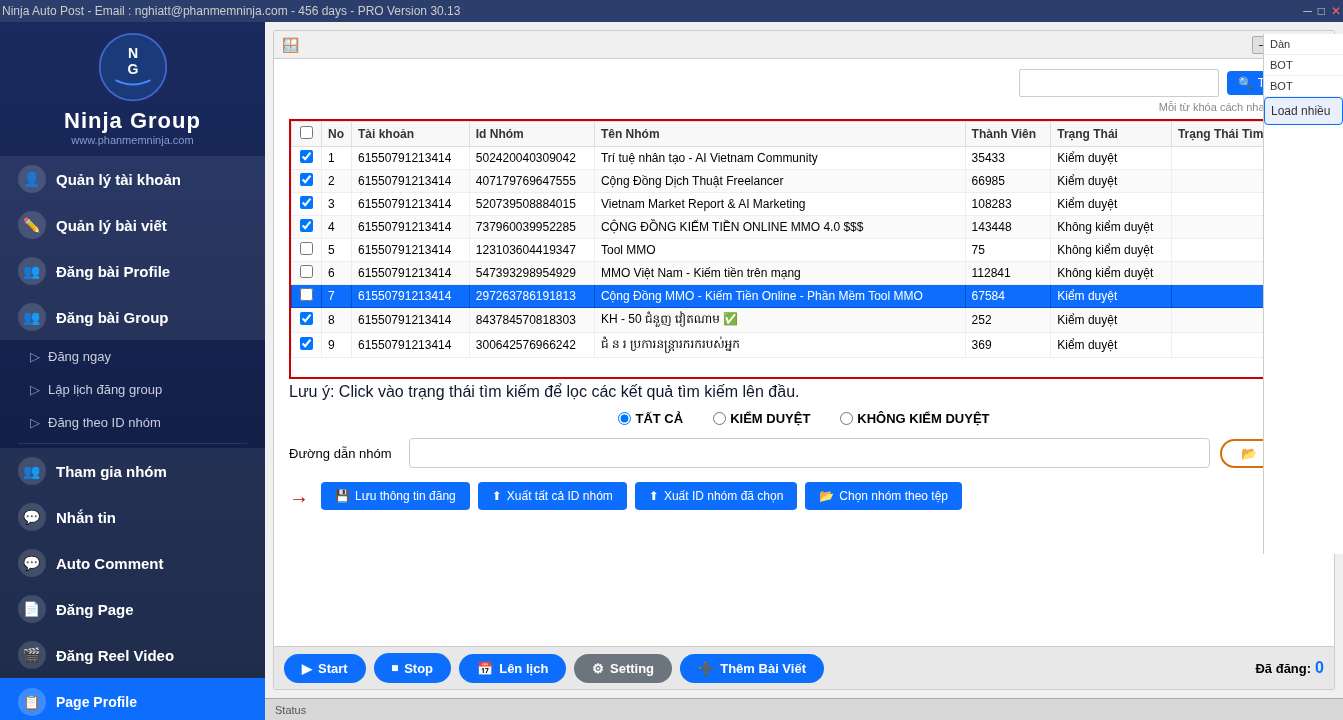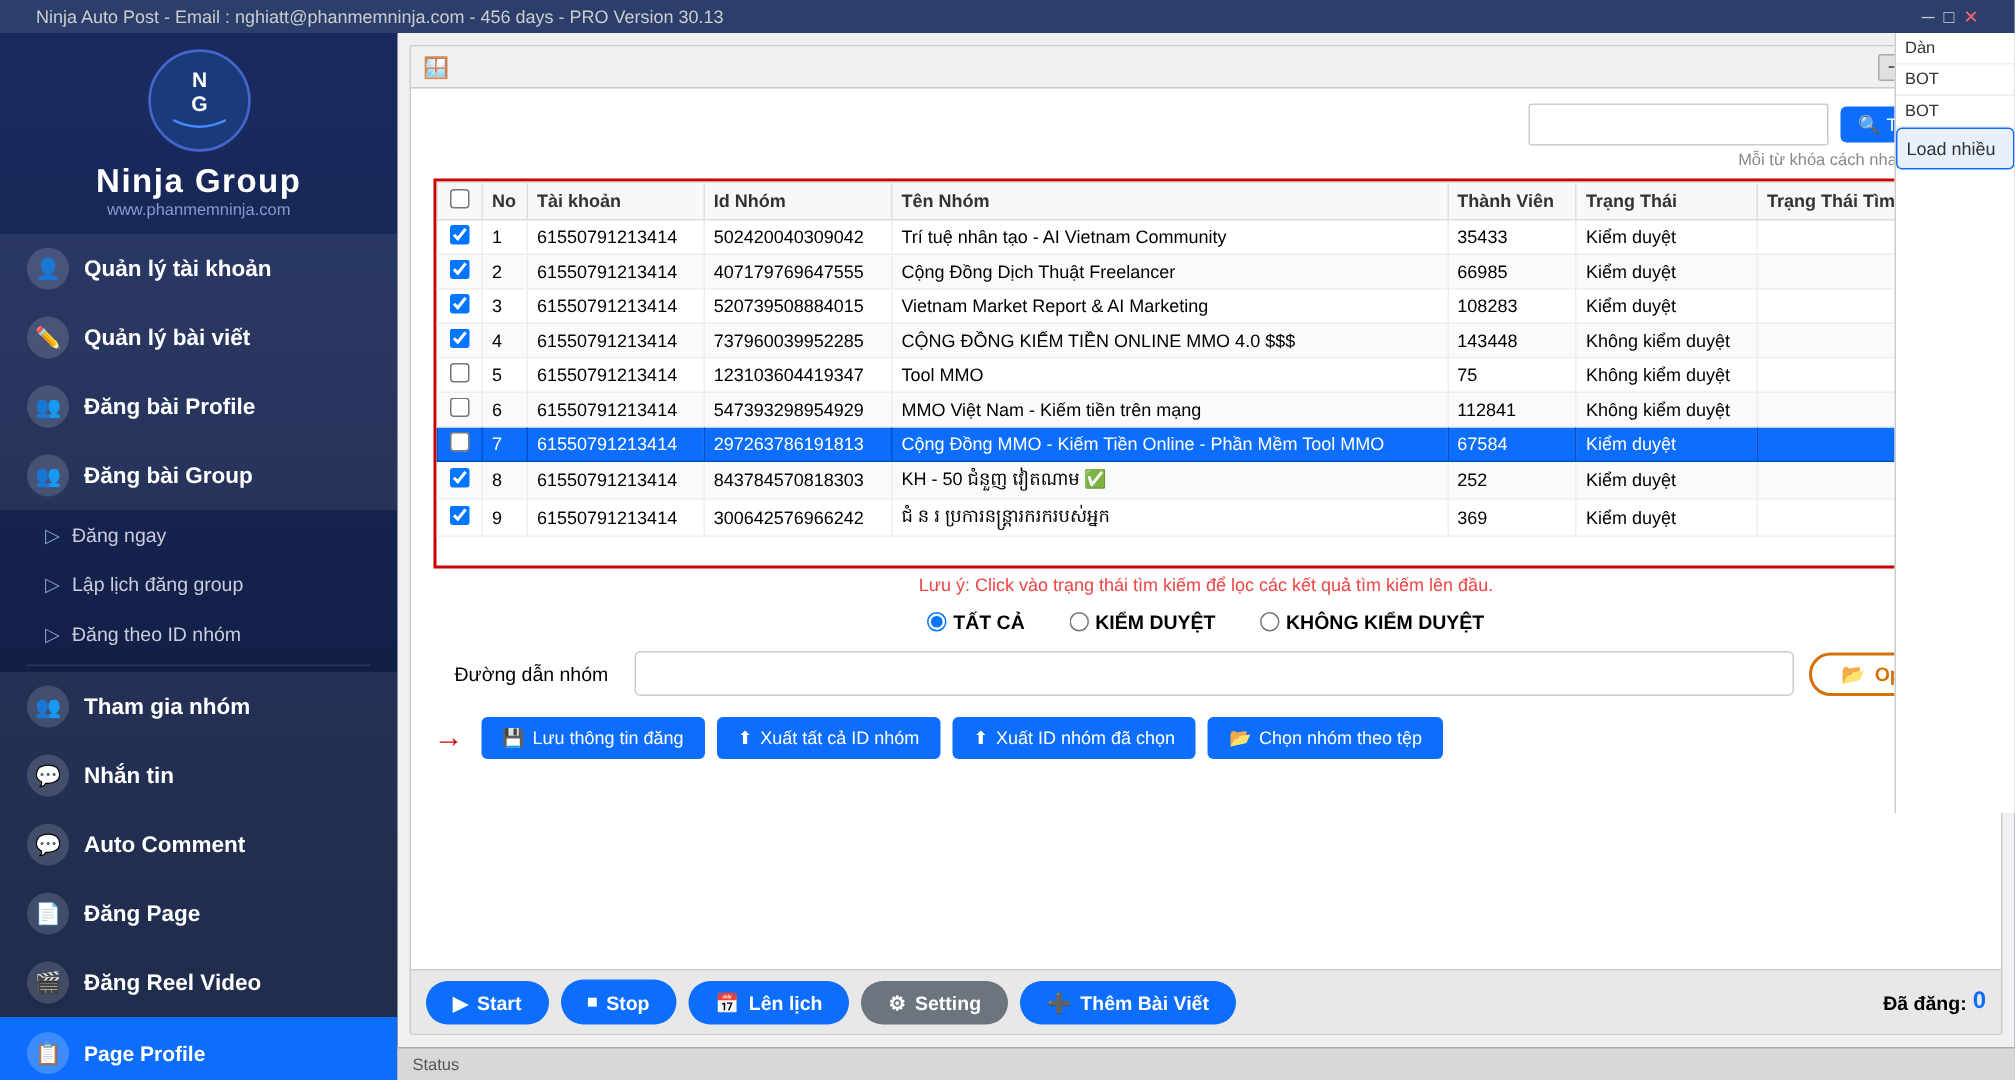--- a/index.html
+++ b/index.html
@@ -3,21 +3,21 @@
   <meta charset="utf-8">
   <style>
     * { box-sizing: border-box; margin: 0; padding: 0; }
     body { font-family: 'Segoe UI', Arial, sans-serif; background: #1a2a4a; width: 1343px; height: 720px; overflow: hidden; font-size: 13px; }
 
     
     .title-bar {
       background: #2c3e6b;
       color: #ccc;
       font-size: 12px;
-      padding: 4px 24px;
+      padding: 4px 2px;
       display: flex;
       align-items: center;
       height: 22px;
     }
 
     
     .sidebar {
       position: absolute;
       left: 0; top: 22px;
       width: 265px;
@@ -168,32 +168,32 @@
     table tbody td {
       border: 1px solid #eee;
       padding: 3px 6px;
       white-space: nowrap;
     }
     table tbody tr.selected td { border-color: #0050cc; }
     .checkbox-col { width: 30px; text-align: center; }
     .no-col { width: 30px; }
 
     
-    .note-text { color: #ef4444; font-size: 12px; margin: 4px 0; text-align: center; }
+    .note-text { color: #0f172a; font-size: 16px; margin: 4px 0; }
 
     
     .radio-group {
       display: flex; gap: 30px; align-items: center;
       margin: 6px 0; justify-content: center;
     }
     .radio-label { display: flex; align-items: center; gap: 4px; cursor: pointer; font-size: 13px; font-weight: 600; }
 
     
     .input-row {
-      display: flex; align-items: center; gap: 10px; margin: 6px 14px;
+      display: flex; align-items: center; gap: 10px; margin: 6px 0;
     }
     .input-label { font-size: 13px; font-weight: 500; min-width: 110px; }
     .group-url-input {
       flex: 1; height: 30px;
       border: 1px solid #ccc; border-radius: 4px;
       padding: 0 8px;
     }
     .open-btn {
       background: white; color: #d4700a;
       border: 2px solid #d4700a; border-radius: 20px;
@@ -247,21 +247,21 @@
     .status-bar {
       height: 22px; background: #d8d8d8;
       border-top: 1px solid #aaa;
       display: flex; align-items: center;
       padding: 0 10px; font-size: 11px; color: #555;
     }
 
     
     .right-panel {
       position: absolute;
-      right: 0; top: 22px;
+      right: 0; top: 34px;
       width: 80px; height: 520px;
       background: #fff;
       border-left: 1px solid #ccc;
       overflow: hidden;
     }
     .right-panel-item {
       padding: 4px 6px; font-size: 11px;
       color: #333; border-bottom: 1px solid #eee;
     }
 

